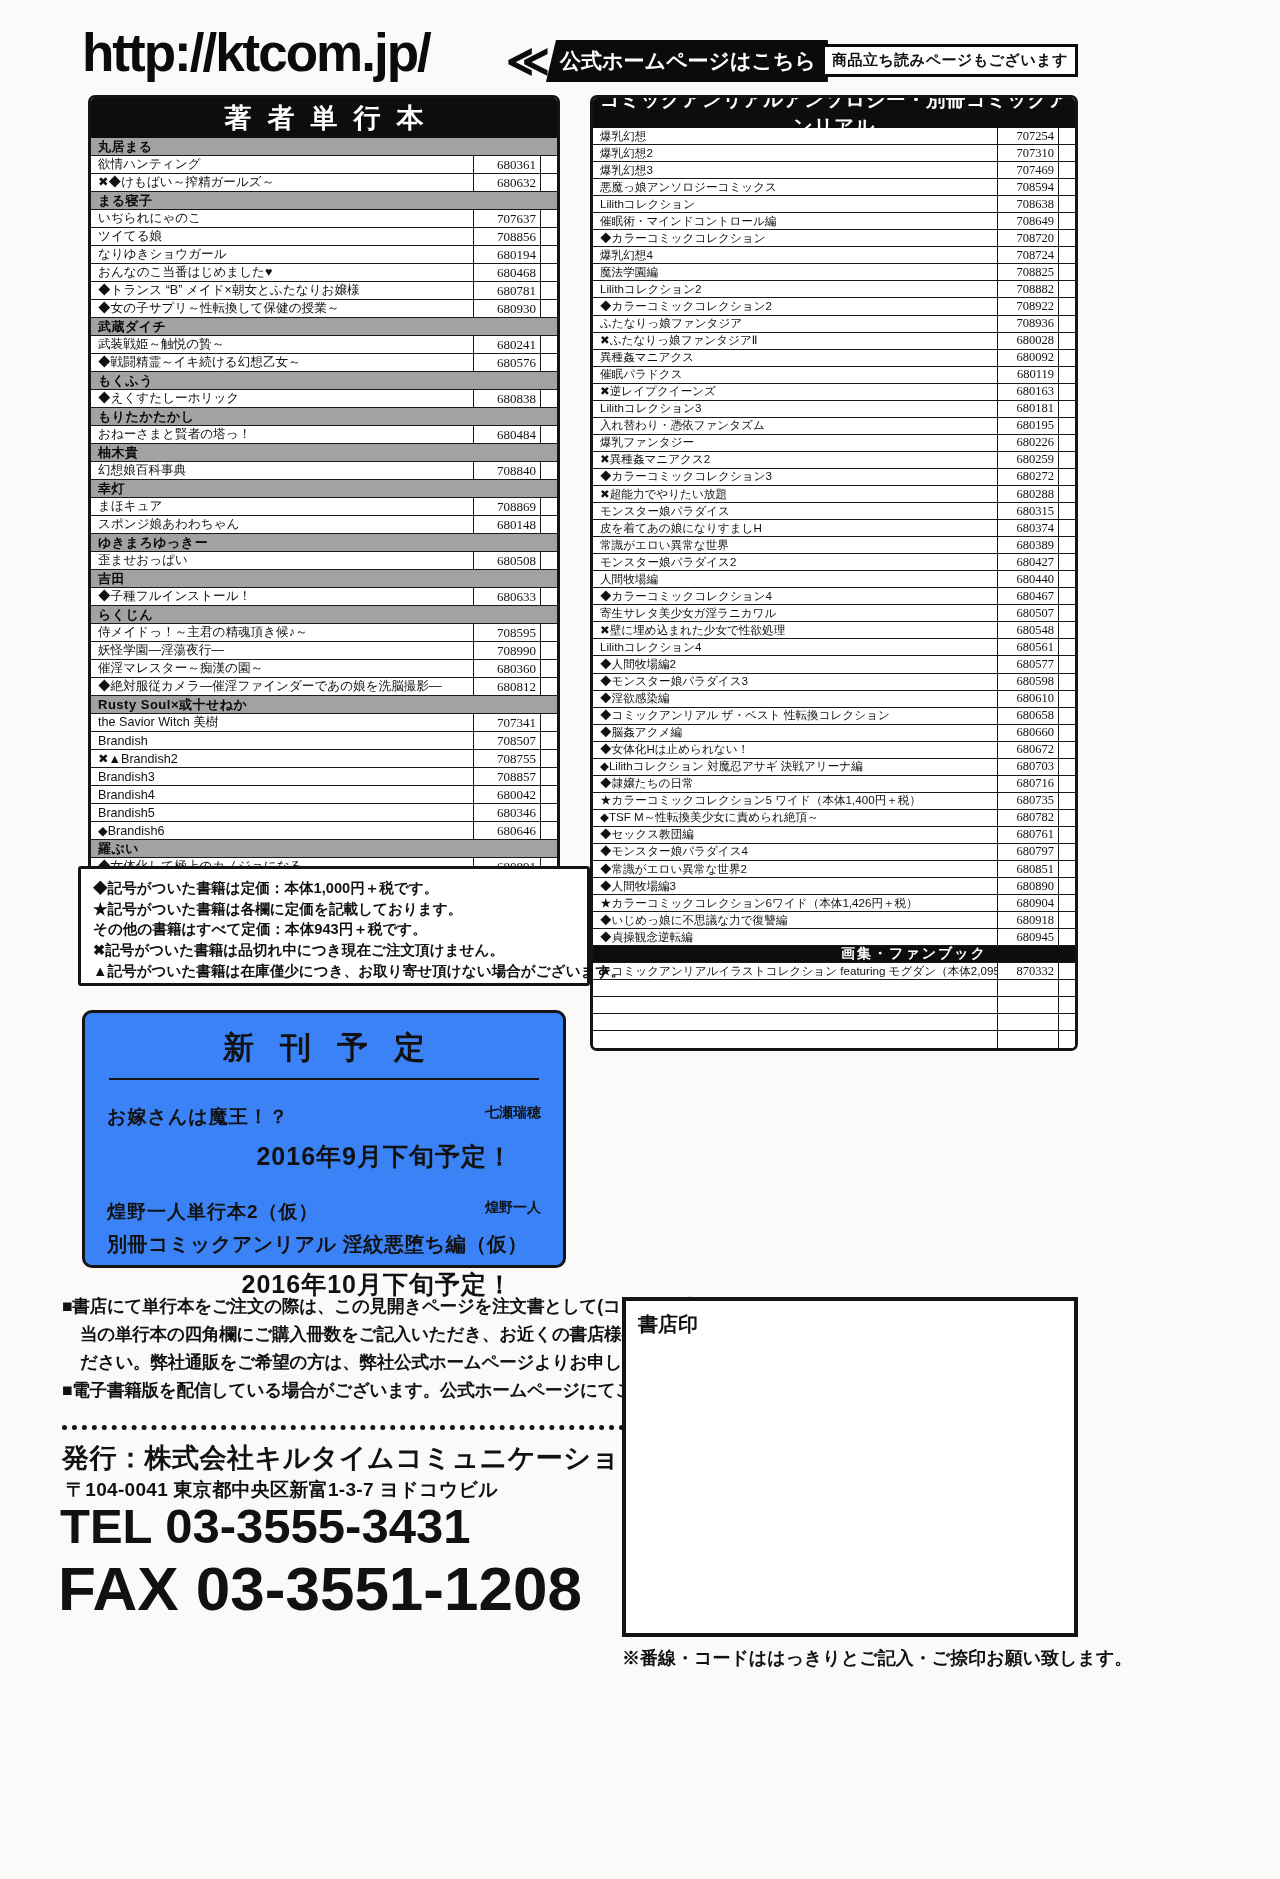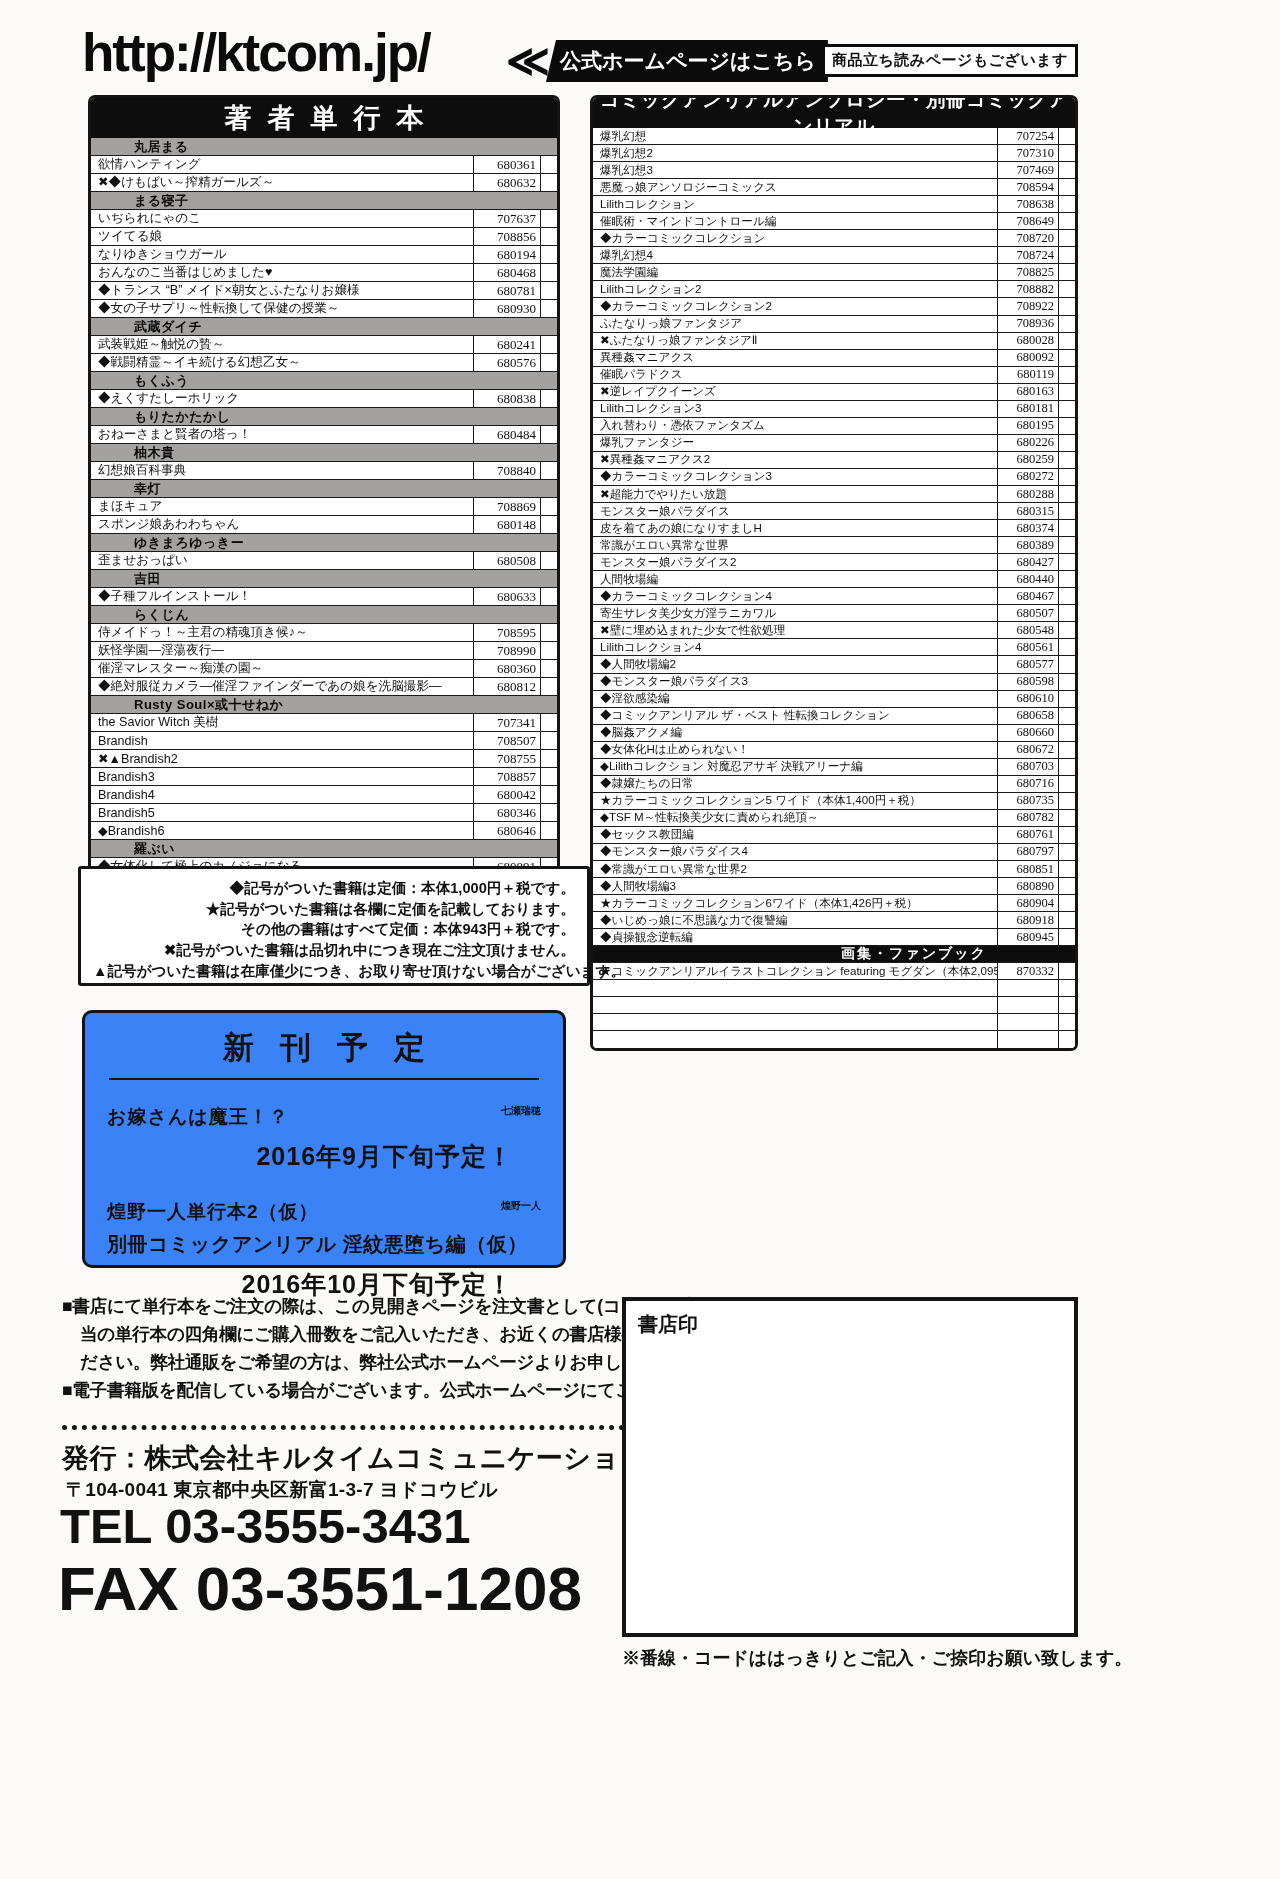--- a/index.html
+++ b/index.html
@@ -58,53 +58,53 @@
     width:62px;flex:none;border-left:1.6px solid #1a1a1a;
     display:flex;align-items:center;justify-content:flex-end;padding-right:4px;
     font-family:"Liberation Serif", serif;font-size:13px;
   }
   #right-table .c-code{width:56px;font-size:12.5px;}
   .c-box{width:16px;flex:none;border-left:1.6px solid #1a1a1a;}
   .trow.author{background:#a3a2a0;}
   .trow.author .c-full{
     flex:1;display:flex;align-items:center;padding-left:7px;
     font-weight:bold;font-size:13px;letter-spacing:0.5px;color:#0a0a0a;
-    white-space:nowrap;overflow:hidden;margin-left:36px;
+    white-space:nowrap;overflow:hidden;
   }
   .trow.subheader{background:#0d0d0d;}
   .trow.subheader .c-full{
     flex:1;display:flex;align-items:center;justify-content:flex-end;
     padding-right:88px;color:#fff;font-weight:bold;font-size:14px;letter-spacing:2px;
   }
   .trow.empty{background:#fff;}
 
   
   #legend-box{
     left:78px;top:866px;width:512px;height:120px;
     border:3.5px solid #141414;background:#fff;border-radius:3px;
-    box-sizing:border-box;padding:9px 12px;text-align:right;
+    box-sizing:border-box;padding:9px 12px;
   }
   #legend-box .legend-line{
     font-size:14.6px;font-weight:bold;line-height:1.42;white-space:nowrap;
   }
 
   
   #upcoming-box{
     left:82px;top:1010px;width:484px;height:258px;
     border:3.5px solid #141414;border-radius:10px;background:#3b82f6;
     box-sizing:border-box;padding:12px 22px 0 22px;
   }
   #upcoming-title{
     text-align:center;font-size:31px;font-weight:bold;letter-spacing:26px;
     padding-left:26px;margin-top:2px;
   }
   #upcoming-rule{border:none;border-top:2.5px solid #141414;margin:9px 2px 0 2px;}
   .up-item-head{display:flex;justify-content:space-between;align-items:flex-start;margin-top:24px;}
   .up-item-title{font-size:19px;font-weight:bold;letter-spacing:1px;}
-  .up-item-author{font-size:10px;font-weight:bold;}
+  .up-item-author{font-size:14px;font-weight:bold;}
   .up-item-sub{font-size:20px;font-weight:bold;margin-top:6px;letter-spacing:0.5px;}
   .up-item-date{text-align:right;padding-right:28px;font-size:25px;font-weight:bold;margin-top:10px;letter-spacing:1px;}
   #up-item2 .up-item-head{margin-top:26px;}
 
   
   #order-notes{left:62px;top:1292px;width:700px;}
   #order-notes .note-line{
     font-size:17.6px;font-weight:600;line-height:1.6;white-space:nowrap;letter-spacing:-0.3px;
   }
   #order-notes .note-line.indent{padding-left:18px;}

